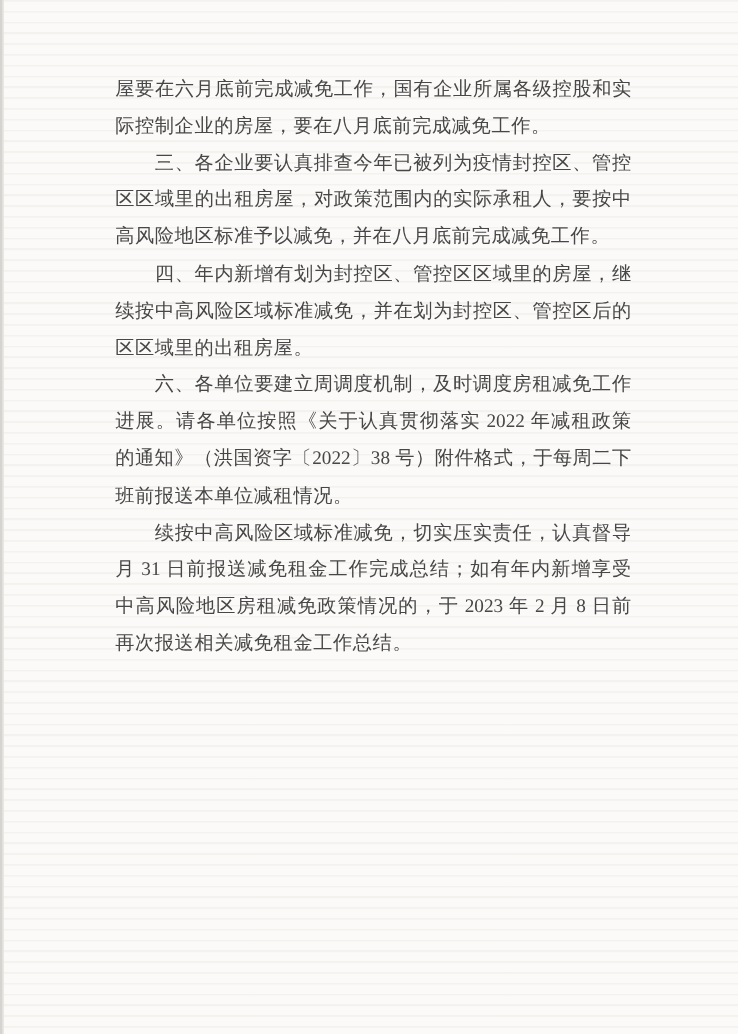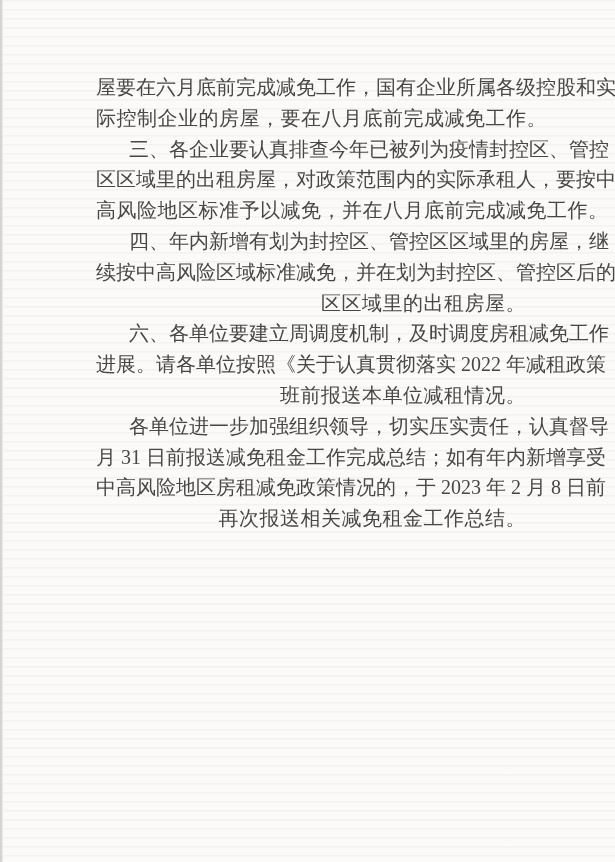--- a/index.html
+++ b/index.html
@@ -28,37 +28,37 @@
     left: 0;
     top: 0;
     width: 2px;
     height: 862px;
     background: #d6d4d0;
     border-right: 1px solid #eceae6;
   }
   .textblock {
     position: absolute;
     left: 96px;
-    top: 72px;
+    top: 60px;
     width: 430px;
-    font-size: 20px;
+    font-size: 16px;
     color: #474747;
   }
   .line {
     height: 30.8px;
     line-height: 30.8px;
     white-space: nowrap;
     text-rendering: optimizeLegibility;
   }
   .fill {
     text-align: justify;
     text-align-last: justify;
   }
   .end {
-    text-align: right;
+    text-align: left;
     letter-spacing: 0.5px;
   }
   .ind {
     padding-left: 33px;
   }
 </style>
 </head>
 <body>
 
 <div class="scan-page">
@@ -80,24 +80,25 @@
     <div>
       <div class="line fill ind">四、年内新增有划为封控区、管控区区域里的房屋，继</div>
       <div class="line fill">续按中高风险区域标准减免，并在划为封控区、管控区后的</div>
       <div class="line end">区区域里的出租房屋。</div>
     </div>
 
 
     <div>
       <div class="line fill ind">六、各单位要建立周调度机制，及时调度房租减免工作</div>
       <div class="line fill">进展。请各单位按照《关于认真贯彻落实 2022 年减租政策</div>
+      <div class="line fill">的通知》（洪国资字〔2022〕38 号）附件格式，于每周二下</div>
       <div class="line end">班前报送本单位减租情况。</div>
     </div>
 
     <div>
-      <div class="line fill ind">各单位进一步加强组织领导，切实压实责任，认真督导</div>
+      <div class="line fill ind">续按中高风险区域标准减免，切实压实责任，认真督导</div>
       <div class="line fill">月 31 日前报送减免租金工作完成总结；如有年内新增享受</div>
       <div class="line fill">中高风险地区房租减免政策情况的，于 2023 年 2 月 8 日前</div>
       <div class="line end">再次报送相关减免租金工作总结。</div>
     </div>
 
   </div>
 </div>
 
 </body></html>

